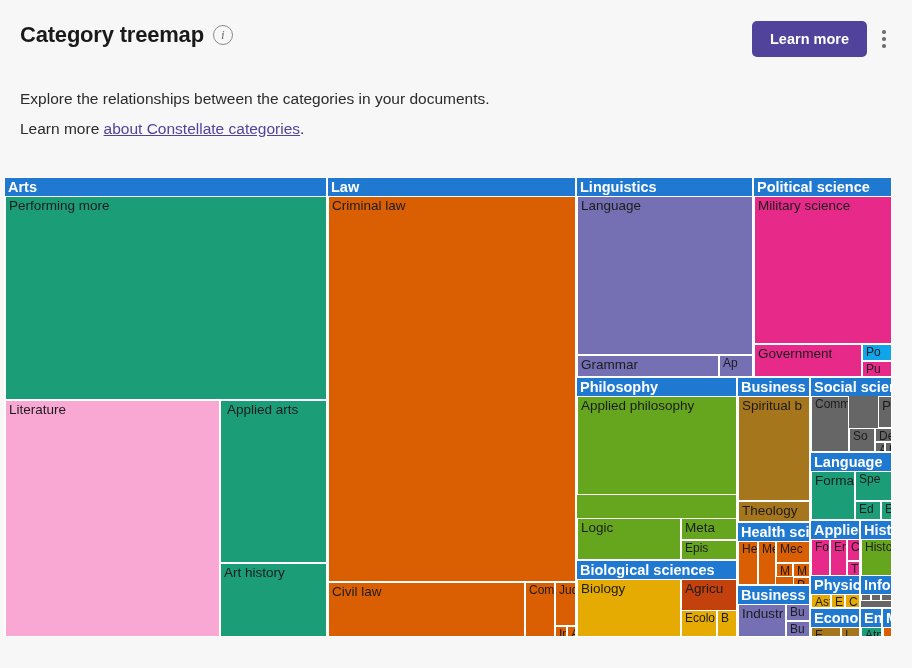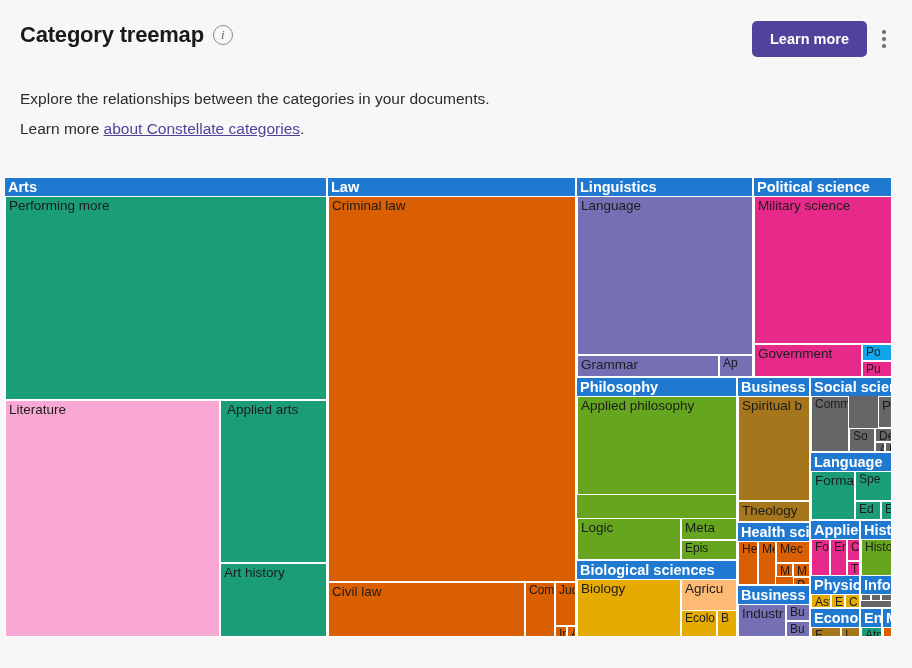--- a/index.html
+++ b/index.html
@@ -139,21 +139,21 @@
         <div class="leaf sm" style="left: 36px; top: 18px; width: 14px; height: 22px; background: rgb(231, 41, 138);">C</div>
         <div class="leaf sm" style="left: 36px; top: 40px; width: 14px; height: 21px; background: rgb(231, 41, 138);">T</div>
       </div>
       <div class="node group" style="left: 856px; top: 343px; width: 32px; height: 61px; background: rgb(102, 166, 30);">
         <div class="grp-head">History</div>
         <div class="leaf sm" style="left: 0px; top: 18px; width: 32px; height: 43px; background: rgb(102, 166, 30);">Histo</div>
       </div>
       <div class="node group" style="left: 572px; top: 383px; width: 161px; height: 77px; background: rgb(230, 171, 2);">
         <div class="grp-head">Biological sciences</div>
         <div class="leaf" style="left: 0px; top: 18px; width: 104px; height: 59px; background: rgb(230, 171, 2);">Biology</div>
-        <div class="leaf" style="left: 104px; top: 18px; width: 57px; height: 49px; background: #fdba74;">Agricu</div>
+        <div class="leaf" style="left: 104px; top: 18px; width: 57px; height: 49px; background: #c2410c;">Agricu</div>
         <div class="leaf sm" style="left: 104px; top: 49px; width: 36px; height: 28px; background: rgb(230, 171, 2);">Ecolo</div>
         <div class="leaf sm" style="left: 140px; top: 49px; width: 21px; height: 28px; background: rgb(230, 171, 2);">B</div>
       </div>
       <div class="node group" style="left: 733px; top: 408px; width: 73px; height: 52px; background: rgb(117, 112, 179);">
         <div class="grp-head">Business</div>
         <div class="leaf" style="left: 0px; top: 18px; width: 48px; height: 34px; background: rgb(117, 112, 179);">Industr</div>
         <div class="leaf sm" style="left: 48px; top: 18px; width: 25px; height: 17px; background: rgb(117, 112, 179);">Bu</div>
         <div class="leaf sm" style="left: 48px; top: 35px; width: 25px; height: 17px; background: rgb(117, 112, 179);">Bu</div>
       </div>
       <div class="node group" style="left: 806px; top: 398px; width: 50px; height: 33px; background: rgb(230, 171, 2);">

